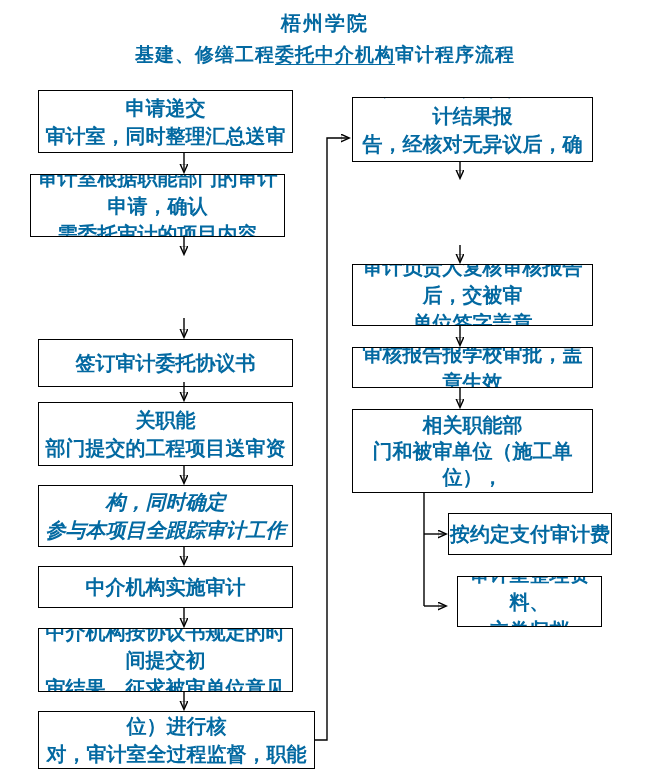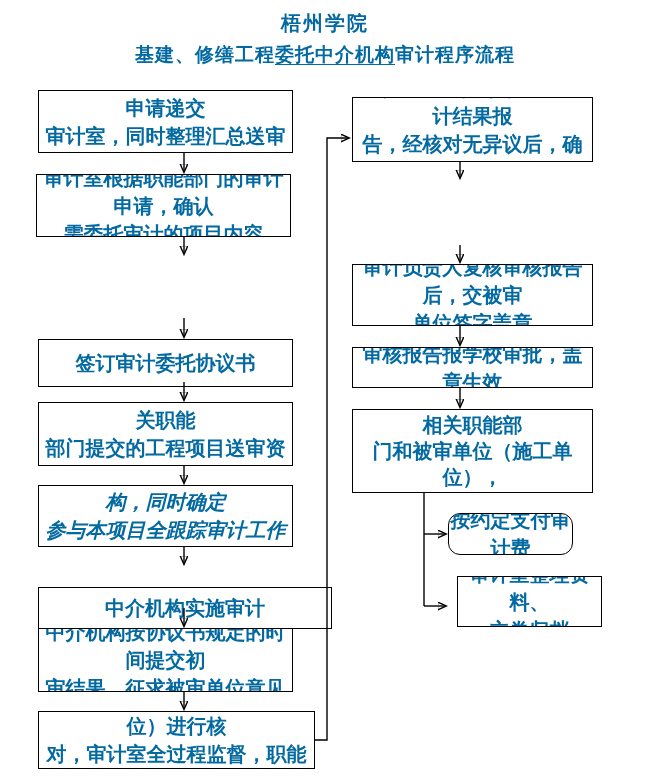--- a/index.html
+++ b/index.html
@@ -58,43 +58,43 @@
 </head>
 <body>
 
 <div id="canvas">
 
   <div class="doc-title" id="main-title">梧州学院</div>
   <div class="doc-title" id="sub-title"><span>基建、修缮工程</span><span class="u">委托中介机构</span><span>审计程序流程</span></div>
 
   <div class="box" style="left:38px; top:90px;  width:255px; height:63px;">相关职能部门提出书面审计申请递交
 审计室，同时整理汇总送审资料</div>
-  <div class="box" style="left:36px; top:174px; width:255px; height:63px;">审计室根据职能部门的审计申请，确认
+  <div class="box" style="left:30px; top:174px; width:255px; height:63px;">审计室根据职能部门的审计申请，确认
 需委托审计的项目内容</div>
   <div class="box" style="left:38px; top:339px; width:255px; height:48px;">签订审计委托协议书</div>
   <div class="box" style="left:38px; top:402px; width:255px; height:64px;">审计室检查核对后，接收相关职能
 部门提交的工程项目送审资料</div>
   <div class="box" style="left:38px; top:485px; width:255px; height:62px;font-style:italic;">审计室移送资料至中介机构，同时确定
 参与本项目全跟踪审计工作的人员</div>
-  <div class="box" style="left:38px; top:566px; width:294px; height:42px;margin-top:21px;">中介机构实施审计</div>
+  <div class="box" style="left:38px; top:566px; width:255px; height:42px;">中介机构实施审计</div>
   <div class="box" style="left:38px; top:628px; width:255px; height:64px;">中介机构按协议书规定的时间提交初
 审结果，征求被审单位意见</div>
   <div class="box" style="left:38px; top:711px; width:277px; height:58px;">中介机构与被审单位（施工单位）进行核
 对，审计室全过程监督，职能部门配合</div>
 
   <div class="box" style="left:352px; top:97px;  width:241px; height:65px;">中介机构出具修改后的审计结果报
 告，经核对无异议后，确认审计结果</div>
   <div class="box" style="left:352px; top:264px; width:241px; height:62px;">审计负责人复核审核报告后，交被审
 单位签字盖章</div>
   <div class="box" style="left:352px; top:347px; width:241px; height:41px;">审核报告报学校审批，盖章生效</div>
   <div class="box tall3" style="left:352px; top:409px; width:241px; height:84px;">将审核报告送中介机构、相关职能部
 门和被审单位（施工单位），
 并退还送审资料</div>
 
-  <div class="box" style="left:448px; top:513px; width:125px; height:42px;border-radius:12px;">按约定支付审计费</div>
+  <div class="box" style="left:448px; top:513px; width:164px; height:42px;">按约定支付审计费</div>
   <div class="box" style="left:457px; top:576px; width:145px; height:51px;">审计室整理资料、
 立卷归档</div>
 
   <svg id="connector-layer" width="650" height="776" viewBox="0 0 650 776">
     <defs>
       <marker id="ah" markerUnits="userSpaceOnUse" markerWidth="10" markerHeight="9" refX="8.5" refY="4" orient="auto">
         <path d="M0,0 L9,4 L0,8 Z" fill="#000000" stroke="none"></path>
       </marker>
     </defs>
 

